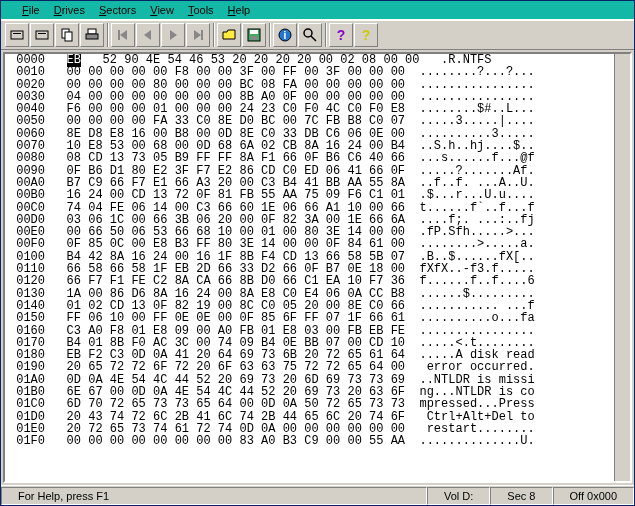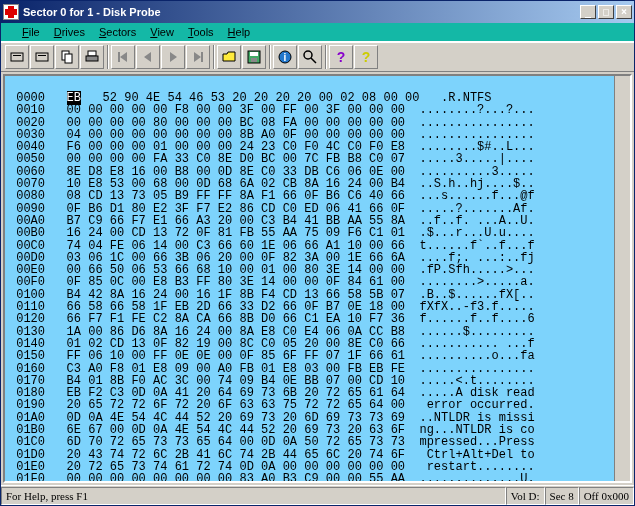--- a/index.html
+++ b/index.html
@@ -12,40 +12,31 @@
 .titlebar .title { flex: 1; }
 .titlebar .winbtns { display: flex; gap: 2px; }
 .winbtn { width: 16px; height: 14px; background: #d4d0c8; border: 1px solid; border-color: #fff #404040 #404040 #fff; font-size: 10px; font-family: Marlett, monospace; display: flex; align-items: center; justify-content: center; line-height: 1; cursor: pointer; }
 .menubar { background: #14b8a6; height: 19px; display: flex; align-items: center; padding: 0 14px; border-bottom: 1px solid #fff; }
 .menubar span { padding: 2px 7px; cursor: pointer; }
 .menubar span u { text-decoration: underline; }
 .toolbar { background: #d4d0c8; height: 30px; display: flex; align-items: center; padding: 2px 4px; gap: 0; border-top: 1px solid #fff; border-bottom: 1px solid #808080; }
 .tbtn { width: 24px; height: 24px; border: 1px solid; border-color: #fff #808080 #808080 #fff; background: #d4d0c8; display: flex; align-items: center; justify-content: center; cursor: pointer; margin-right: 1px; }
 .tsep { width: 6px; height: 24px; border-left: 1px solid #808080; border-right: 1px solid #fff; margin: 0 2px; width: 2px; }
 .tbtn svg { width: 16px; height: 16px; }
-.hexview { flex: 1; background: #7dd3fc; border: 2px solid; border-color: #808080 #fff #fff #808080; margin: 2px; font-family: 'Courier New', monospace; font-size: 12px; line-height: 12.3px; padding: 16px 0 0 4px; overflow: hidden; white-space: pre; color: #000; position: relative; letter-spacing: 0; }
+.hexview { flex: 1; background: #ffffff; border: 2px solid; border-color: #808080 #fff #fff #808080; margin: 2px; font-family: 'Courier New', monospace; font-size: 12px; line-height: 12.3px; padding: 0 0 0 4px; overflow: hidden; white-space: pre; color: #000; position: relative; letter-spacing: 0; }
 .hexview .highlight-cell { background: #000; color: #fff; padding: 0 0px; }
 .statusbar { height: 20px; background: #d4d0c8; display: flex; align-items: center; border-top: 1px solid #fff; font-size: 11px; }
-.statusbar .panel { border: 1px solid; border-color: #808080 #fff #fff #808080; padding: 1px 4px; height: 18px; display: flex; align-items: center; font-family: Liberation Serif, serif; }
+.statusbar .panel { border: 1px solid; border-color: #808080 #fff #fff #808080; padding: 1px 16px; height: 18px; display: flex; align-items: center; }
 .statusbar .panel.main { flex: 1; }
 .scrollbar { position: absolute; right: 0; top: 0; bottom: 0; width: 16px; background: #d4d0c8; border-left: 1px solid #808080;}
 </style>
 </head>
 <body>
 
 <div class="window">
-  <div class="titlebar">
-    <div class="icon"></div>
-    <span class="title">Sector 0 for 1 - Disk Probe</span>
-    <div class="winbtns">
-      <div class="winbtn">_</div>
-      <div class="winbtn">□</div>
-      <div class="winbtn">×</div>
-    </div>
-  </div>
 
   <div class="menubar">
     <span><u>F</u>ile</span>
     <span><u>D</u>rives</span>
     <span><u>S</u>ectors</span>
     <span><u>V</u>iew</span>
     <span><u>T</u>ools</span>
     <span><u>H</u>elp</span>
   </div>
 

